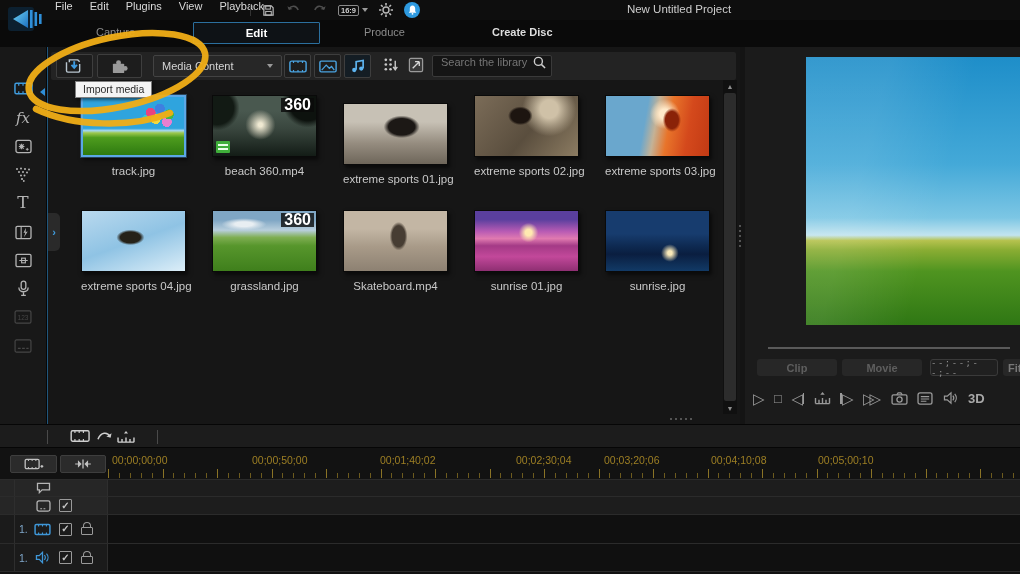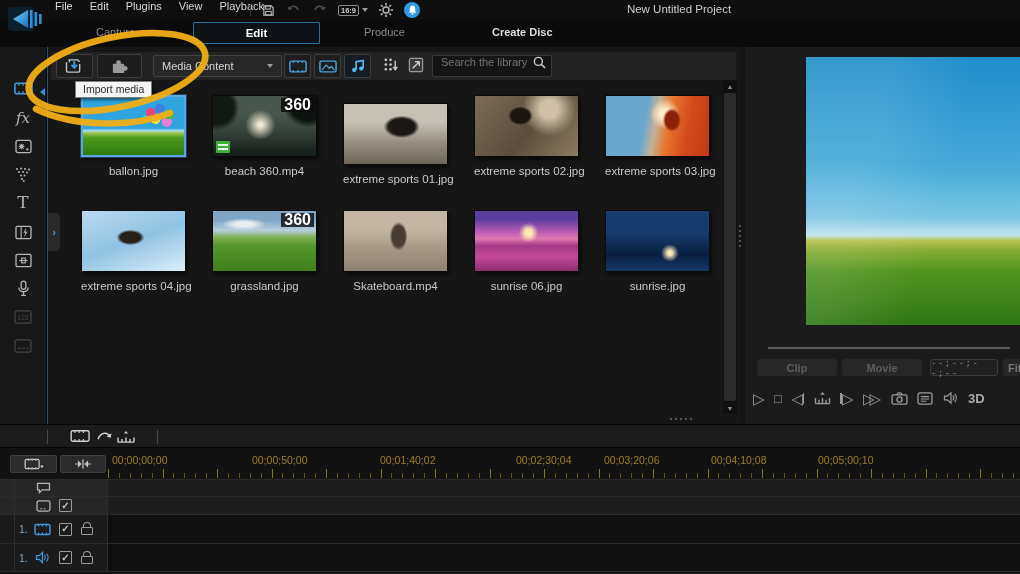--- a/index.html
+++ b/index.html
@@ -398,21 +398,21 @@
           <svg width="13" height="13" viewBox="0 0 14 14">
               <circle cx="5.8" cy="5.8" r="4.3" fill="none" stroke="currentColor" stroke-width="1.5"></circle>
               <path d="M9 9 L13 13" stroke="currentColor" stroke-width="1.6"></path>
             </svg>
         </span>
       </div>
     </div>
 
     <div class="cell" style="left:33px; top:48px;">
       <div class="thumb t-ballon sel"></div>
-      <div class="clabel">ballon.jpg</div>
+      <div class="clabel">track.jpg</div>
     </div>
     <div class="cell" style="left:164px; top:48px;">
       <div class="thumb t-beach">
         <span class="b360">360</span>
         <span class="bgreen"></span>
       </div>
       <div class="clabel">beach 360.mp4</div>
     </div>
     <div class="cell" style="left:295px; top:56px;">
       <div class="thumb t-es01"></div>
@@ -436,21 +436,21 @@
         <span class="b360">360</span>
       </div>
       <div class="clabel">grassland.jpg</div>
     </div>
     <div class="cell" style="left:295px; top:163px;">
       <div class="thumb t-skate"></div>
       <div class="clabel">Skateboard.mp4</div>
     </div>
     <div class="cell" style="left:426px; top:163px;">
       <div class="thumb t-sun01"></div>
-      <div class="clabel">sunrise 06.jpg</div>
+      <div class="clabel">sunrise 01.jpg</div>
     </div>
     <div class="cell" style="left:557px; top:163px;">
       <div class="thumb t-sun"></div>
       <div class="clabel">sunrise.jpg</div>
     </div>
 
     <div id="mp-scroll">
       <span class="sb-arrow" id="sb-up">▲</span>
       <div id="sb-thumb"></div>
       <span class="sb-arrow" id="sb-dn">▼</span>

